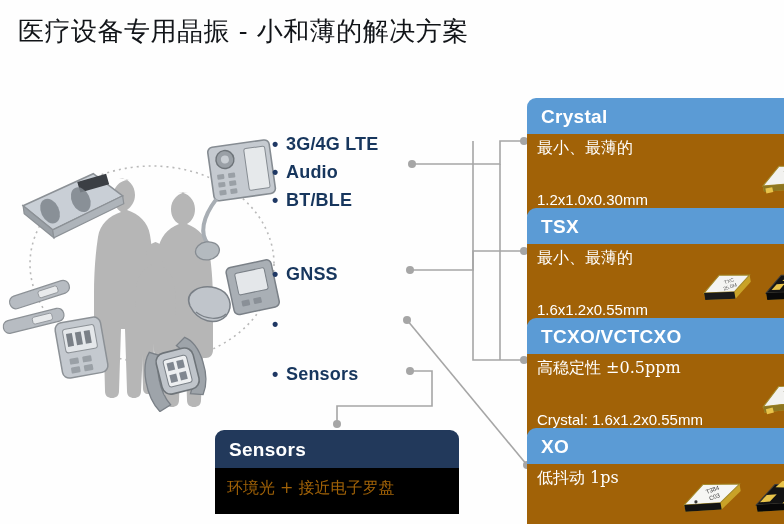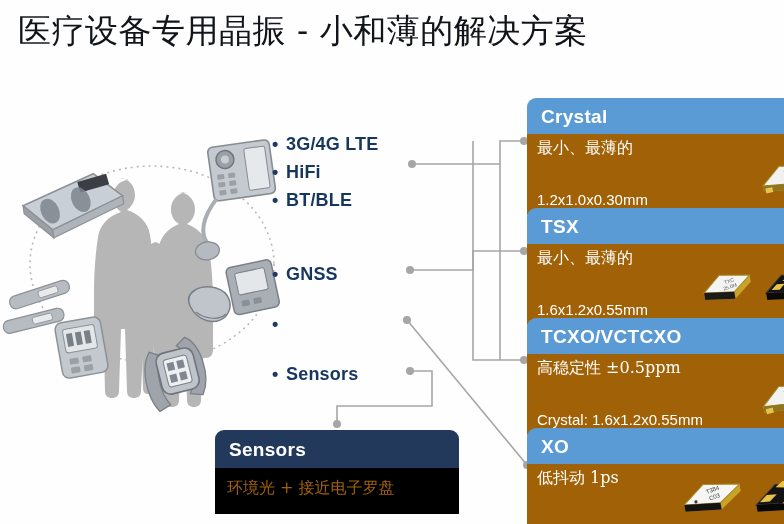--- a/index.html
+++ b/index.html
@@ -5,21 +5,21 @@
   html,body{margin:0;padding:0;background:#ffffff;}
   body{
     width:784px;height:524px;position:relative;overflow:hidden;
     font-family:"Liberation Sans","DejaVu Sans",sans-serif;
     background:#fefefe;
   }
   
   .slide-title{
     position:absolute;left:18px;top:14px;
     font-family:"DejaVu Serif","Liberation Serif",serif;
-    font-size:33px;line-height:34px;color:#111418;
+    font-size:26px;line-height:34px;color:#111418;
     letter-spacing:0.5px;white-space:nowrap;
   }
 
   
   .illus{position:absolute;left:2px;top:112px;width:300px;height:300px;}
   .illus svg{display:block;}
 
   
   .bullets{position:absolute;left:272px;top:130px;width:160px;}
   .bullet-row{display:flex;align-items:flex-start;color:#17365D;
@@ -172,21 +172,21 @@
   </svg>
 </div>
 
 <div class="bullets">
   <div class="bullet-row">
     <span class="bullet-dot">•</span>
     <span class="bullet-label">3G/4G LTE</span>
   </div>
   <div class="bullet-row">
     <span class="bullet-dot">•</span>
-    <span class="bullet-label">HiFi</span>
+    <span class="bullet-label">Audio</span>
   </div>
   <div class="bullet-row">
     <span class="bullet-dot">•</span>
     <span class="bullet-label">BT/BLE</span>
   </div>
   <div class="bullet-row grp-gap-a">
     <span class="bullet-dot">•</span>
     <span class="bullet-label">GNSS</span>
   </div>
   <div class="bullet-row grp-gap-b">

